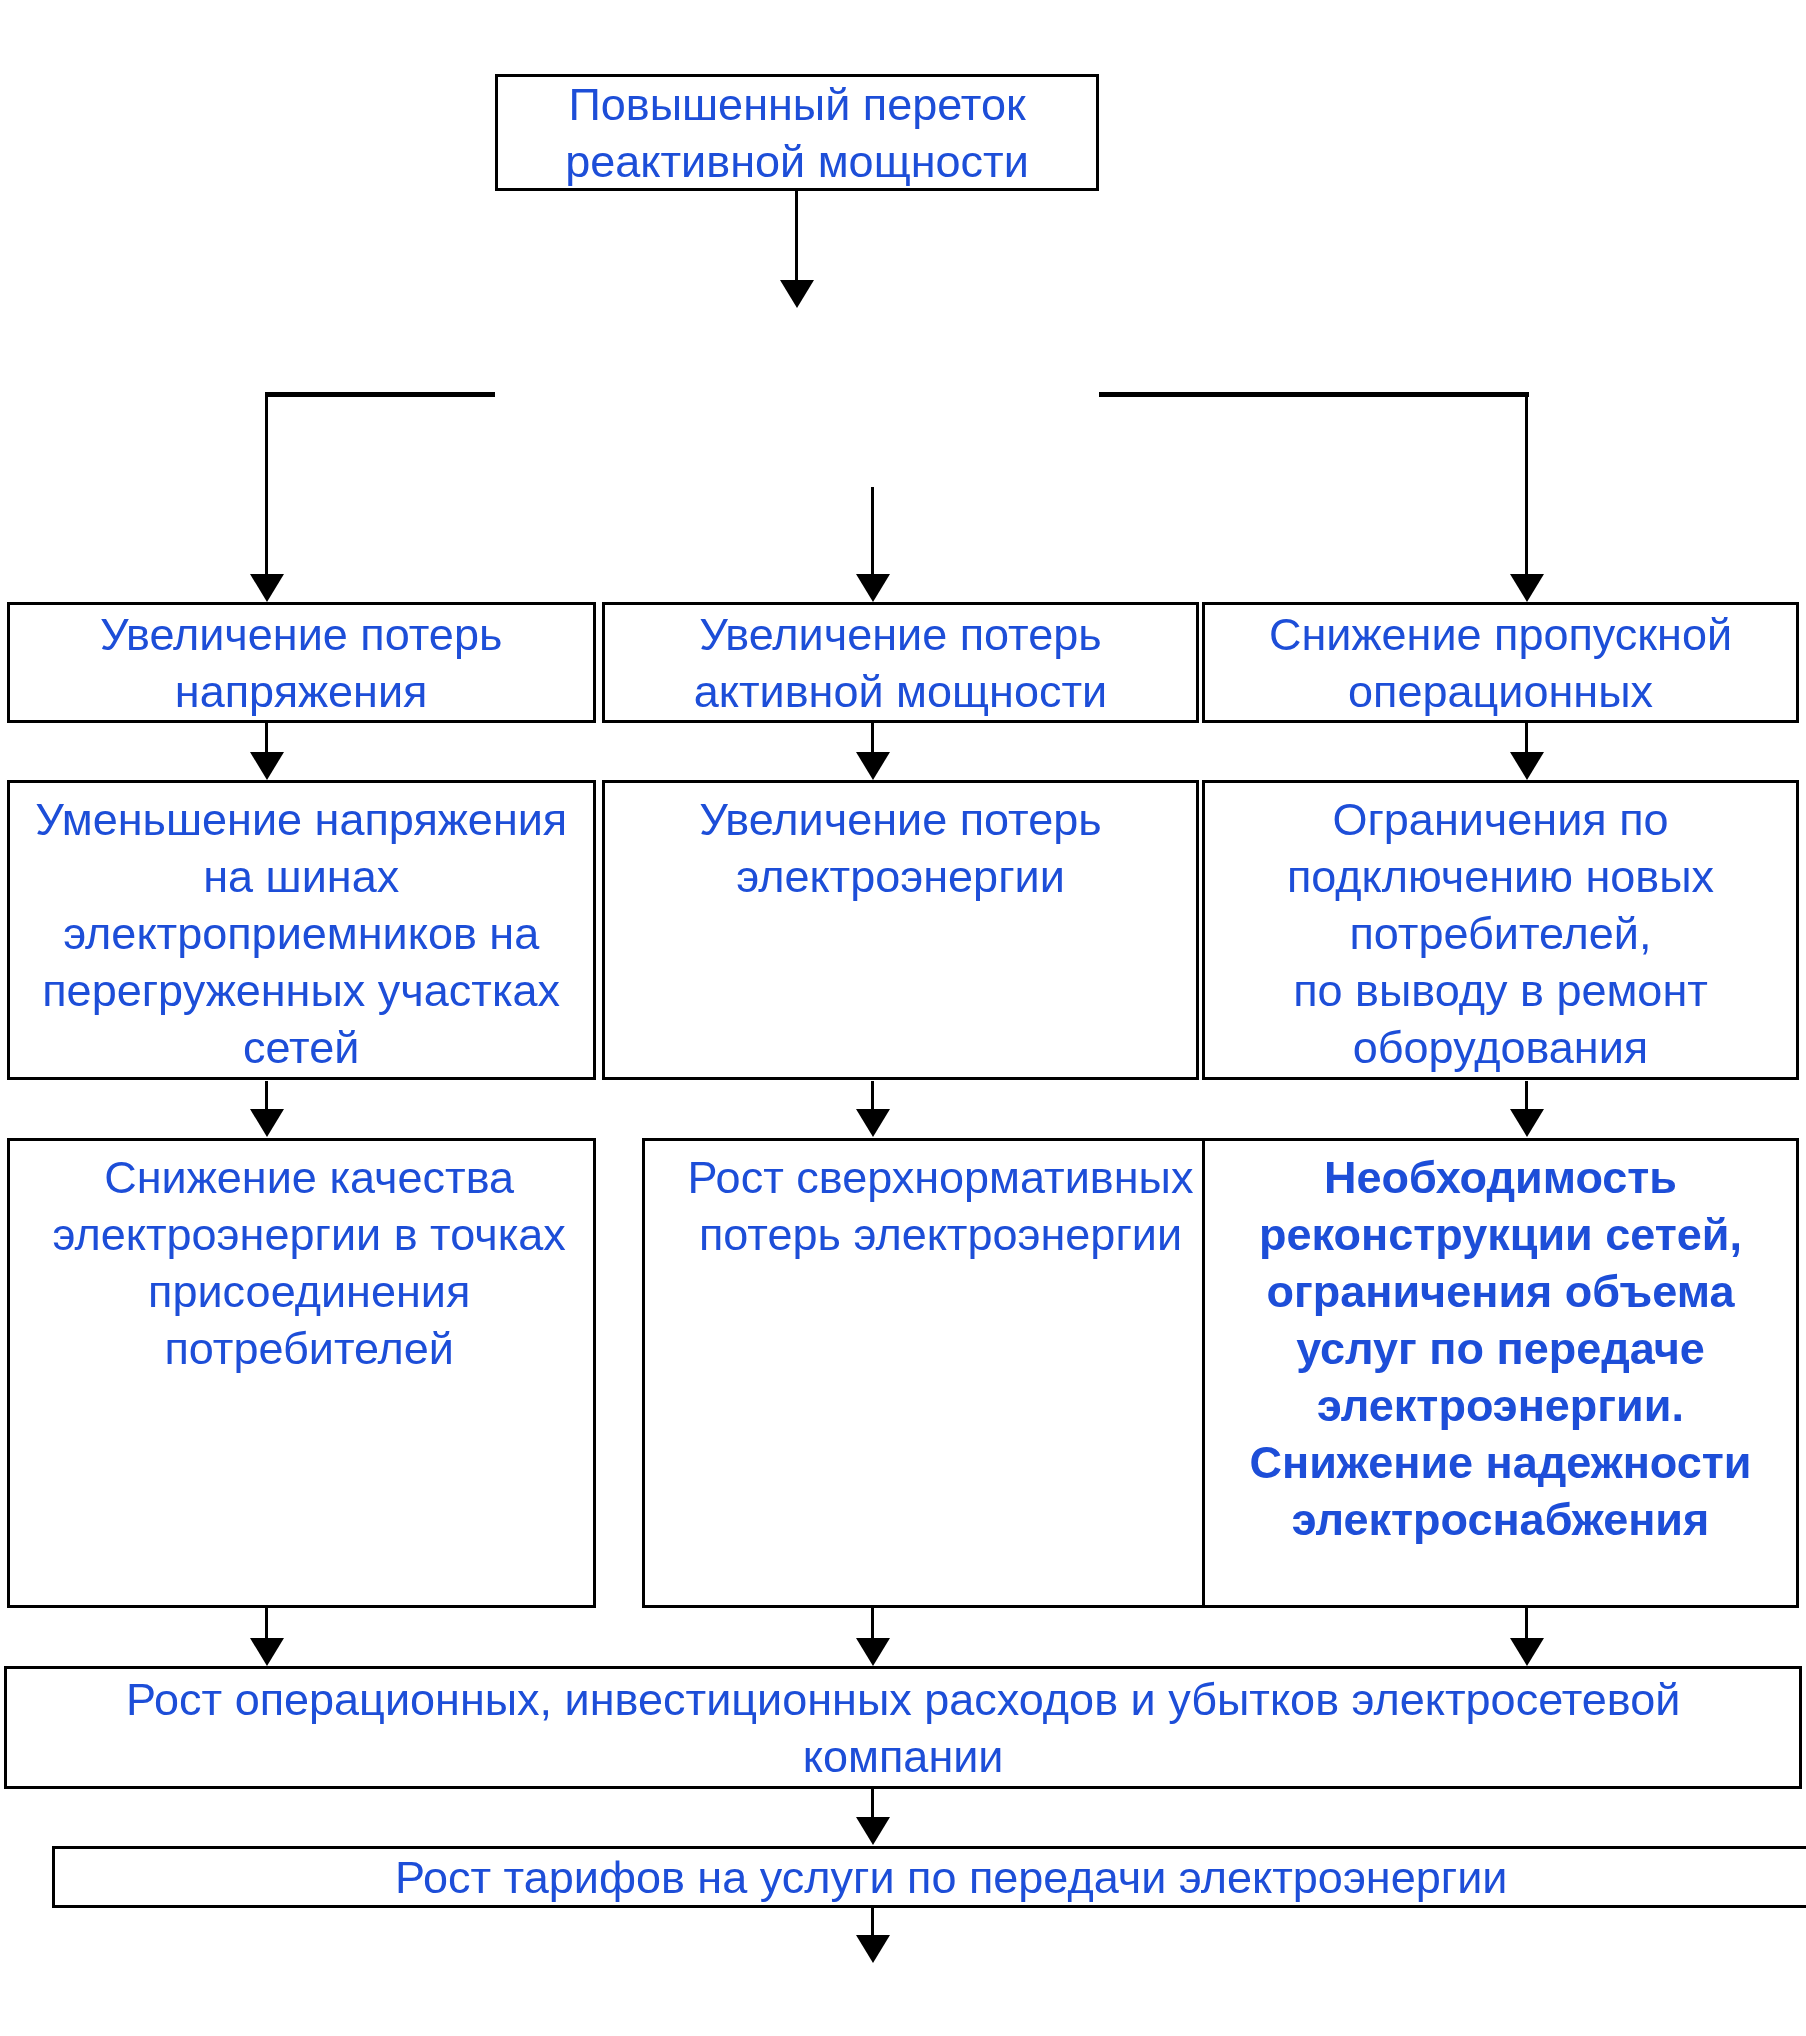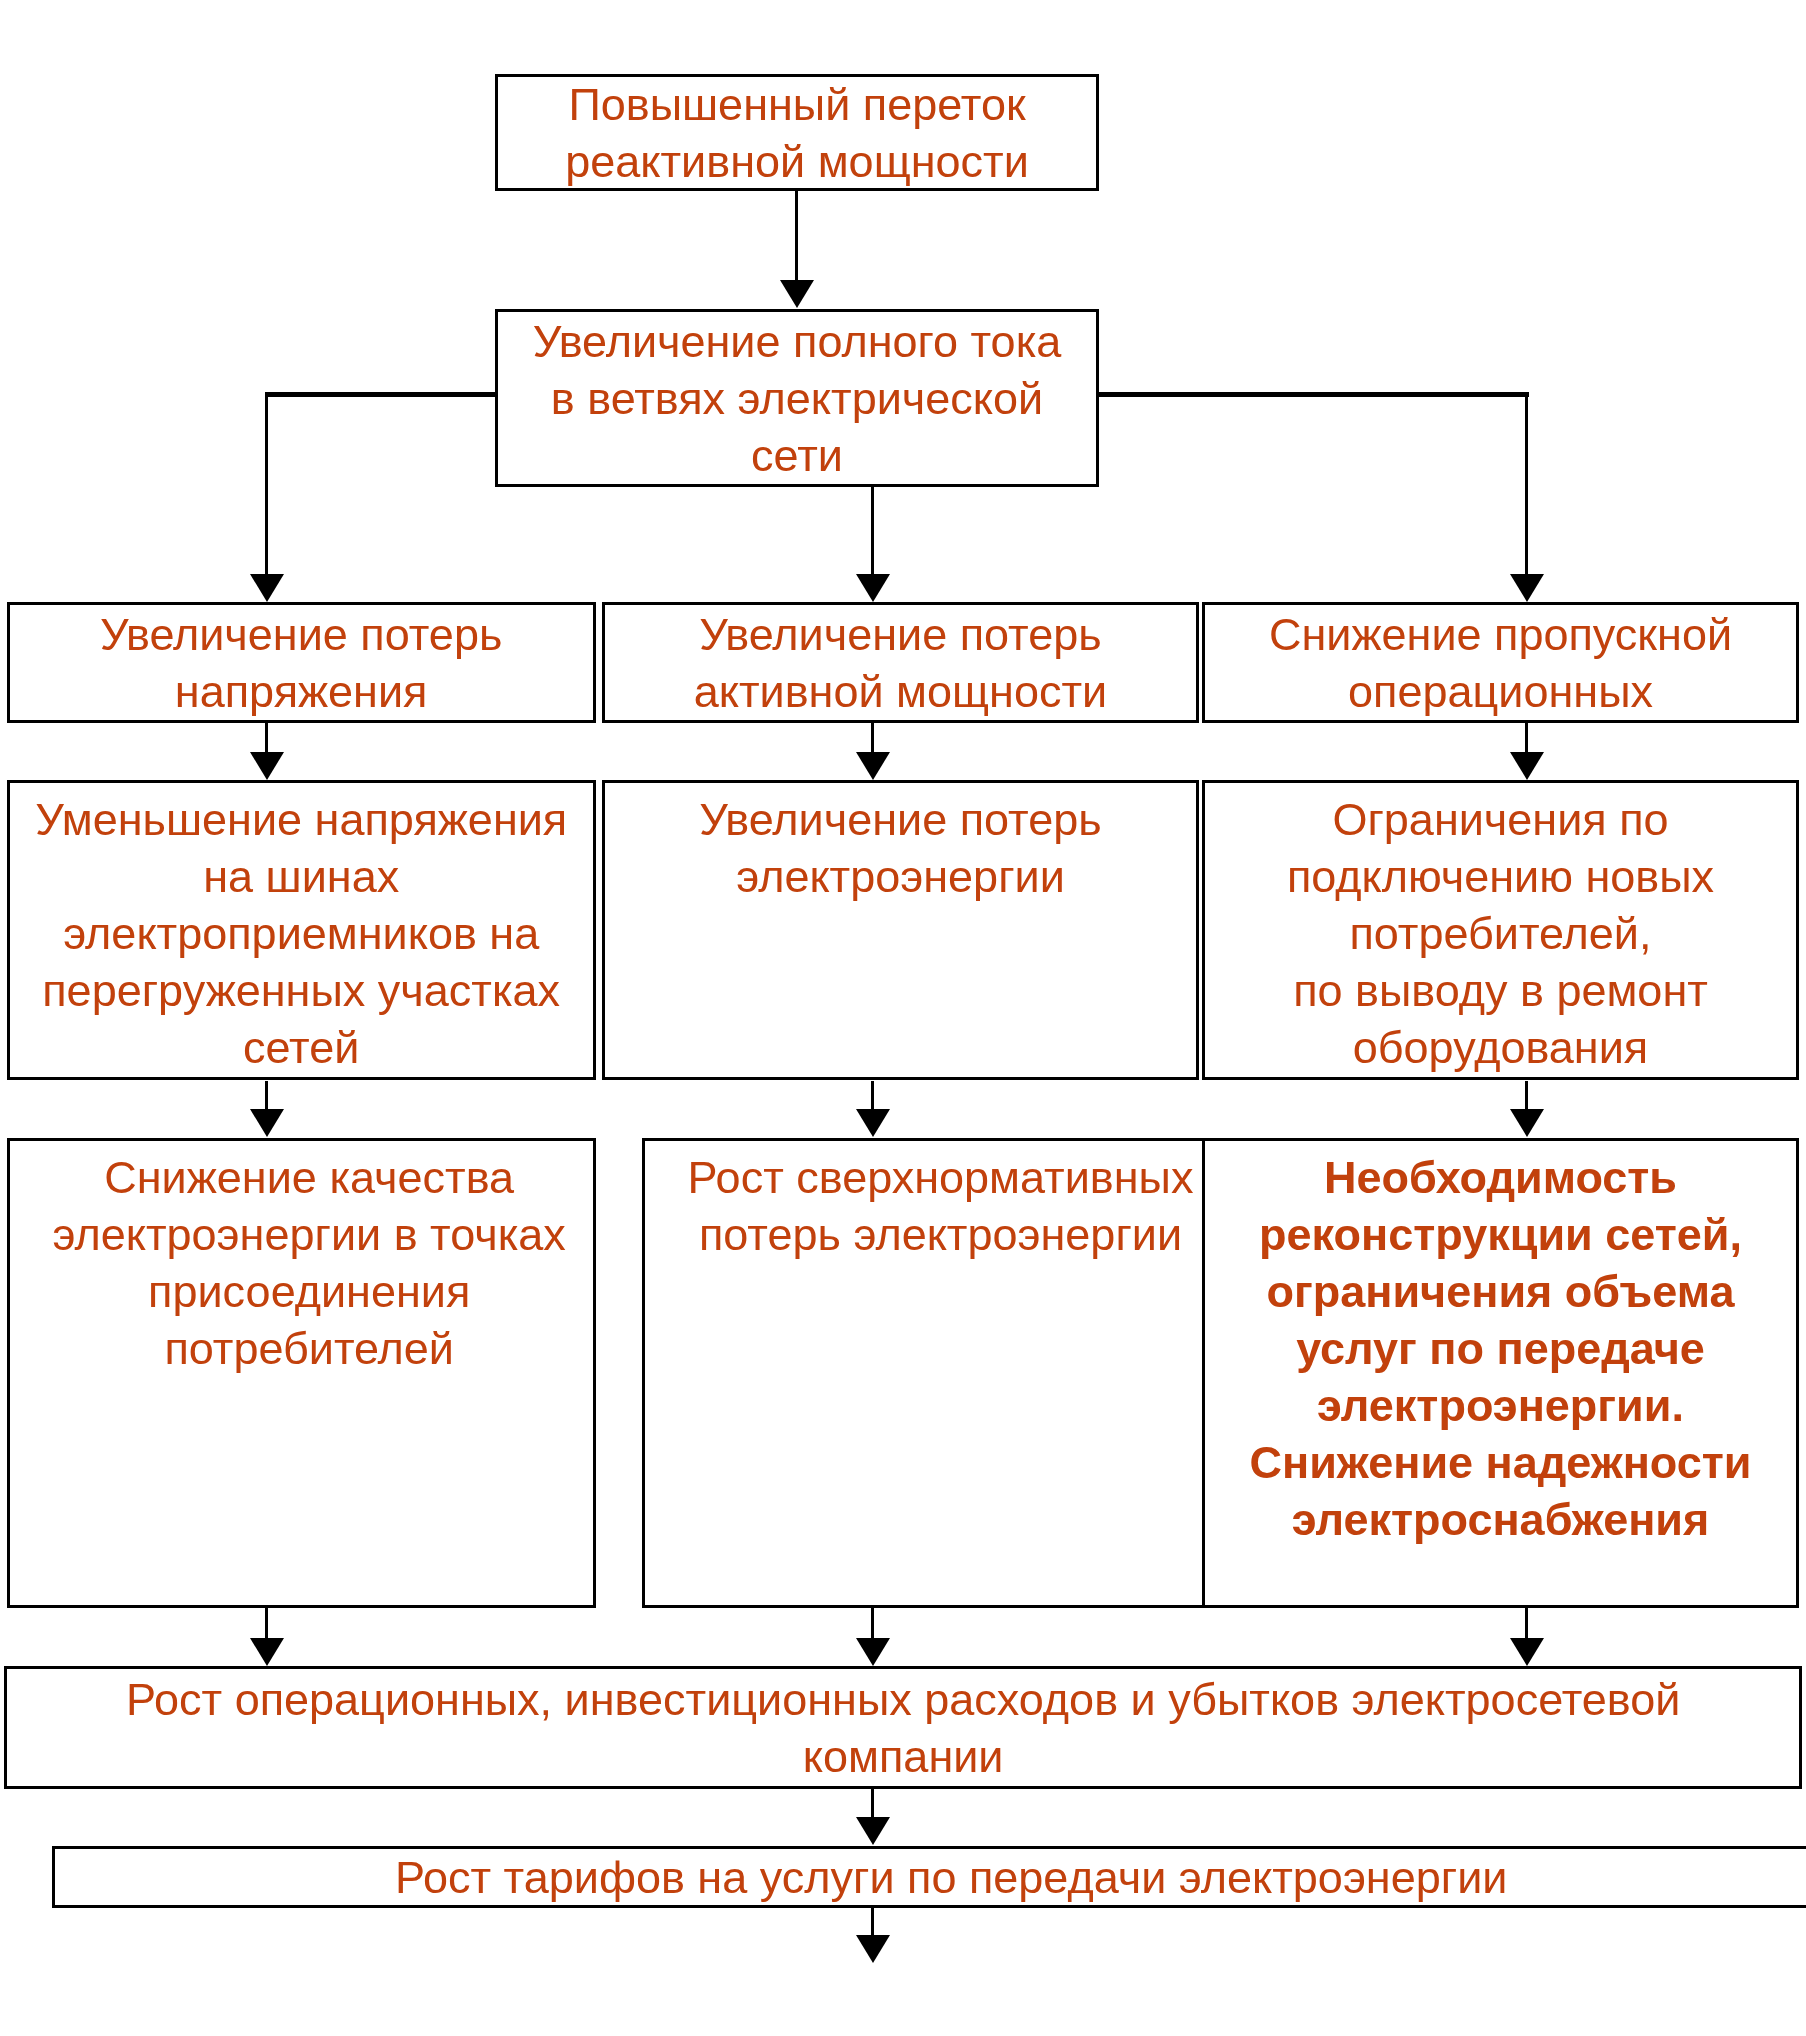--- a/index.html
+++ b/index.html
@@ -1,21 +1,21 @@
 <!DOCTYPE html>
 <html style="font-size:13.4px"><head>
 <meta charset="utf-8">
 <style>
   html, body { margin: 0; padding: 0; background: #ffffff; }
   #canvas {
     position: relative;
     width: 1454px;
     height: 2036px;
     background: #ffffff;
-    color: #c2410c;
+    color: #1d4ed8;
     font-family: "Liberation Sans", "DejaVu Sans", sans-serif;
   }
   .box {
     position: absolute;
     box-sizing: border-box;
     border: 3.4px solid #000000;
     background: #ffffff;
     display: flex;
     align-items: center;
     justify-content: center;
@@ -51,23 +51,20 @@
 <body>
 
 <div id="canvas">
 
   <div class="box" style="left:495px; top:74px; width:604px; height:117px;">Повышенный переток
 реактивной мощности</div>
 
   <div class="stem" style="left:795px; top:191px; height:89px;"></div>
   <div class="head" style="left:780px; top:280px;"></div>
 
-  <div class="box" style="left:495px; top:309px; width:604px; height:178px;">Увеличение полного тока
-в ветвях электрической
-сети</div>
 
   <div class="hline" style="left:267px; top:392px; width:228px;"></div>
   <div class="stem" style="left:265px; top:392px; height:182px;"></div>
   <div class="head" style="left:250px; top:574px;"></div>
 
   <div class="stem" style="left:871px; top:487px; height:87px;"></div>
   <div class="head" style="left:856px; top:574px;"></div>
 
   <div class="hline" style="left:1099px; top:392px; width:430px;"></div>
   <div class="stem" style="left:1525px; top:392px; height:182px;"></div>

